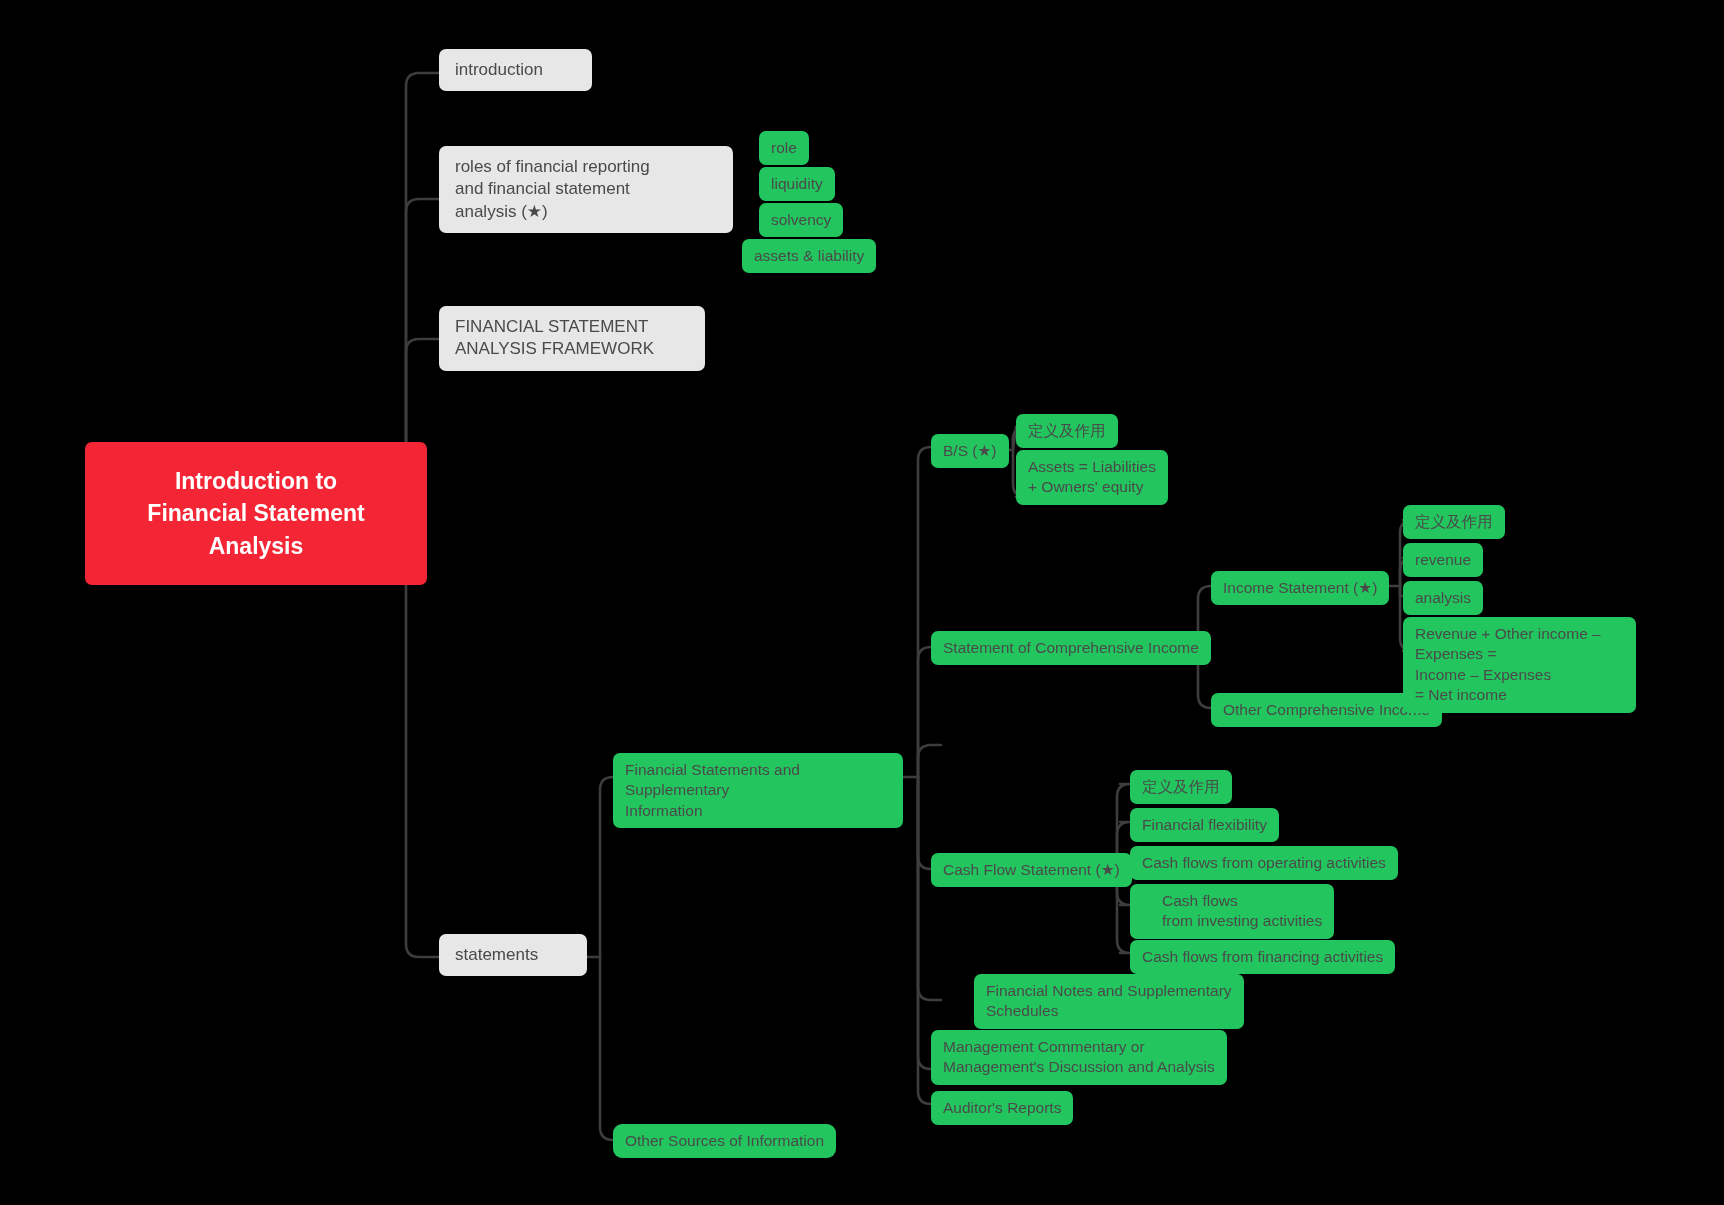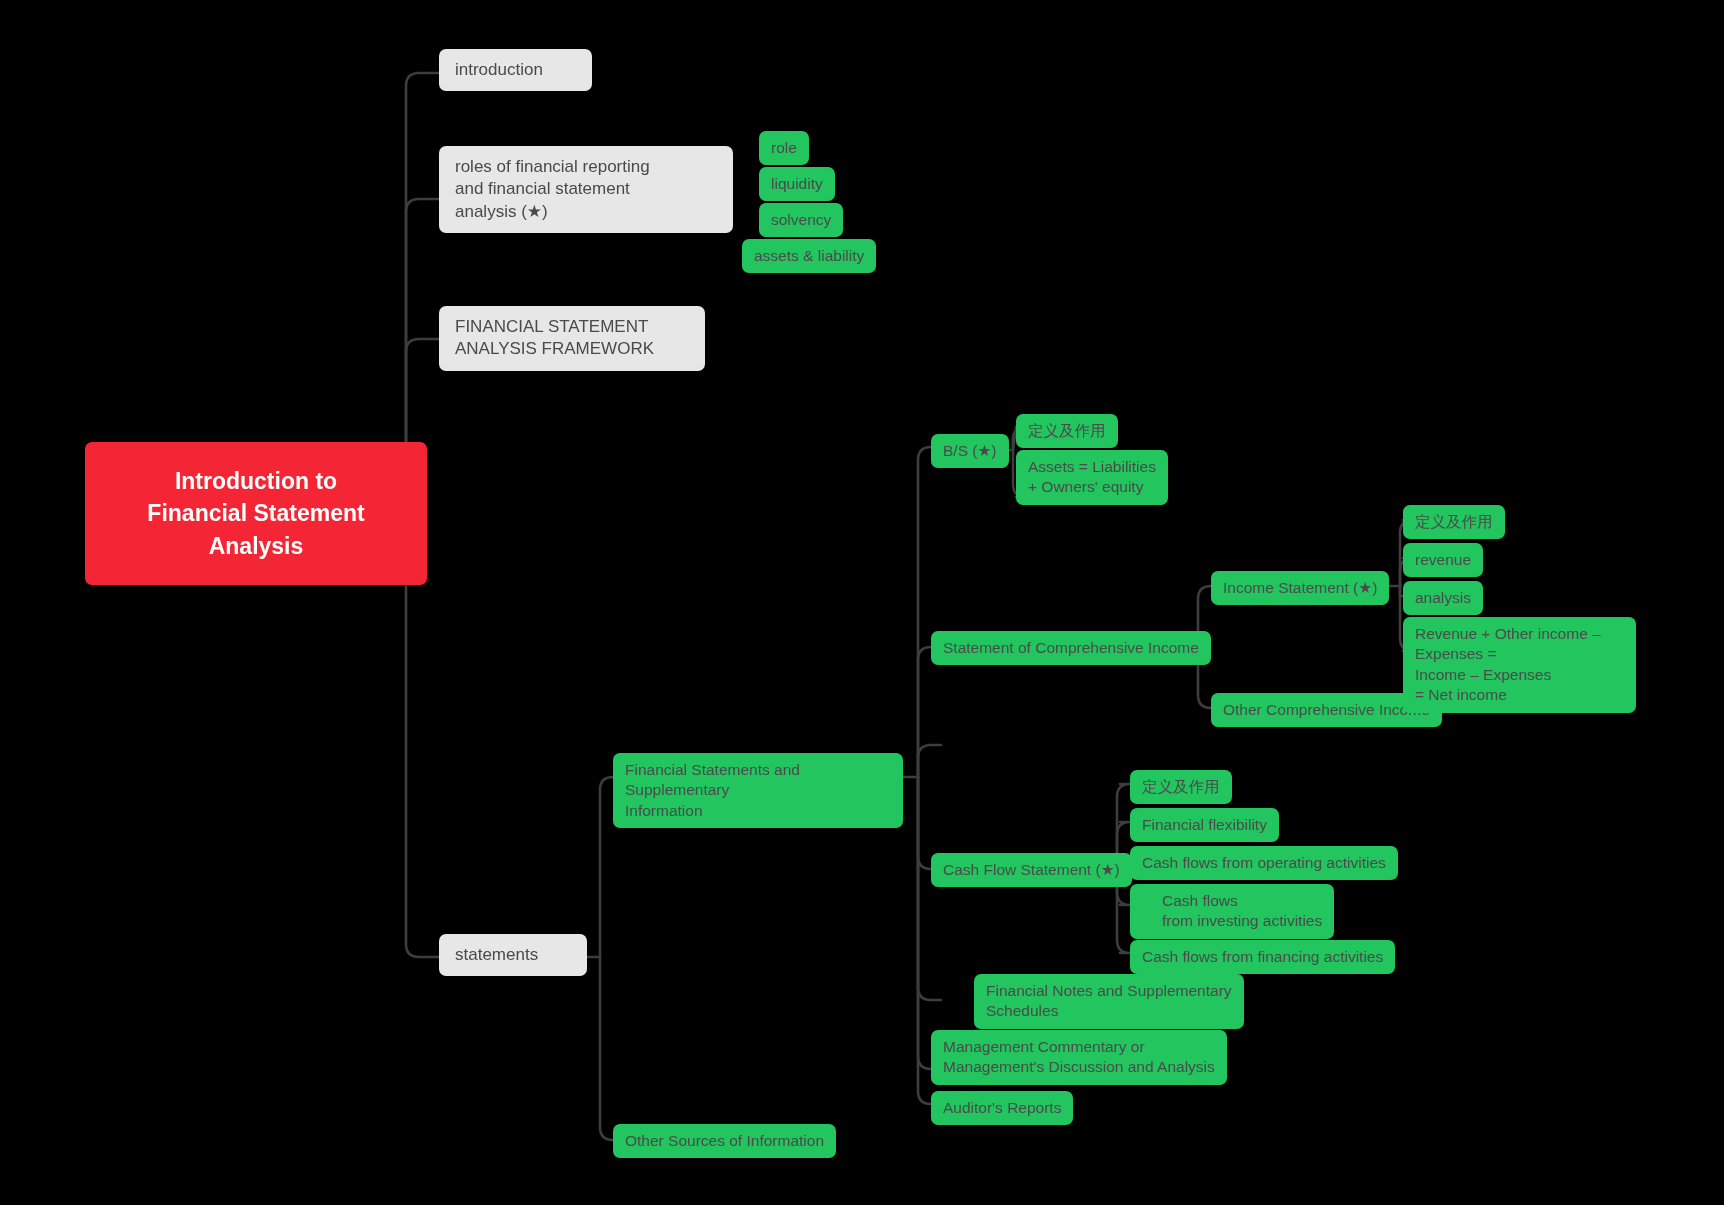--- a/index.html
+++ b/index.html
@@ -86,21 +86,21 @@
 
   <div class="node n-l2" style="left:439px;top:934px;width:148px;">statements</div>
 
   <div class="node n-l3" style="left:759px;top:131px;">role</div>
   <div class="node n-l3" style="left:759px;top:167px;">liquidity</div>
   <div class="node n-l3" style="left:759px;top:203px;">solvency</div>
   <div class="node n-l3" style="left:742px;top:239px;">assets &amp; liability</div>
 
   <div class="node n-l3" style="left:613px;top:753px;width:290px;">Financial Statements and Supplementary
 Information</div>
-  <div class="node n-l3" style="left:613px;top:1124px;">Other Sources of Information</div>
+  <div class="node n-l3" style="left:613px;top:1124px;border-radius:9px;">Other Sources of Information</div>
 
   <div class="node n-l3" style="left:931px;top:434px;">B/S (★)</div>
 
   <div class="node n-l3" style="left:931px;top:631px;">Statement of Comprehensive Income</div>
 
 
   <div class="node n-l3" style="left:931px;top:853px;">Cash Flow Statement (★)</div>
 
   <div class="node n-l3" style="left:931px;top:974px;margin-left:43px;">Financial Notes and Supplementary
 Schedules</div>

